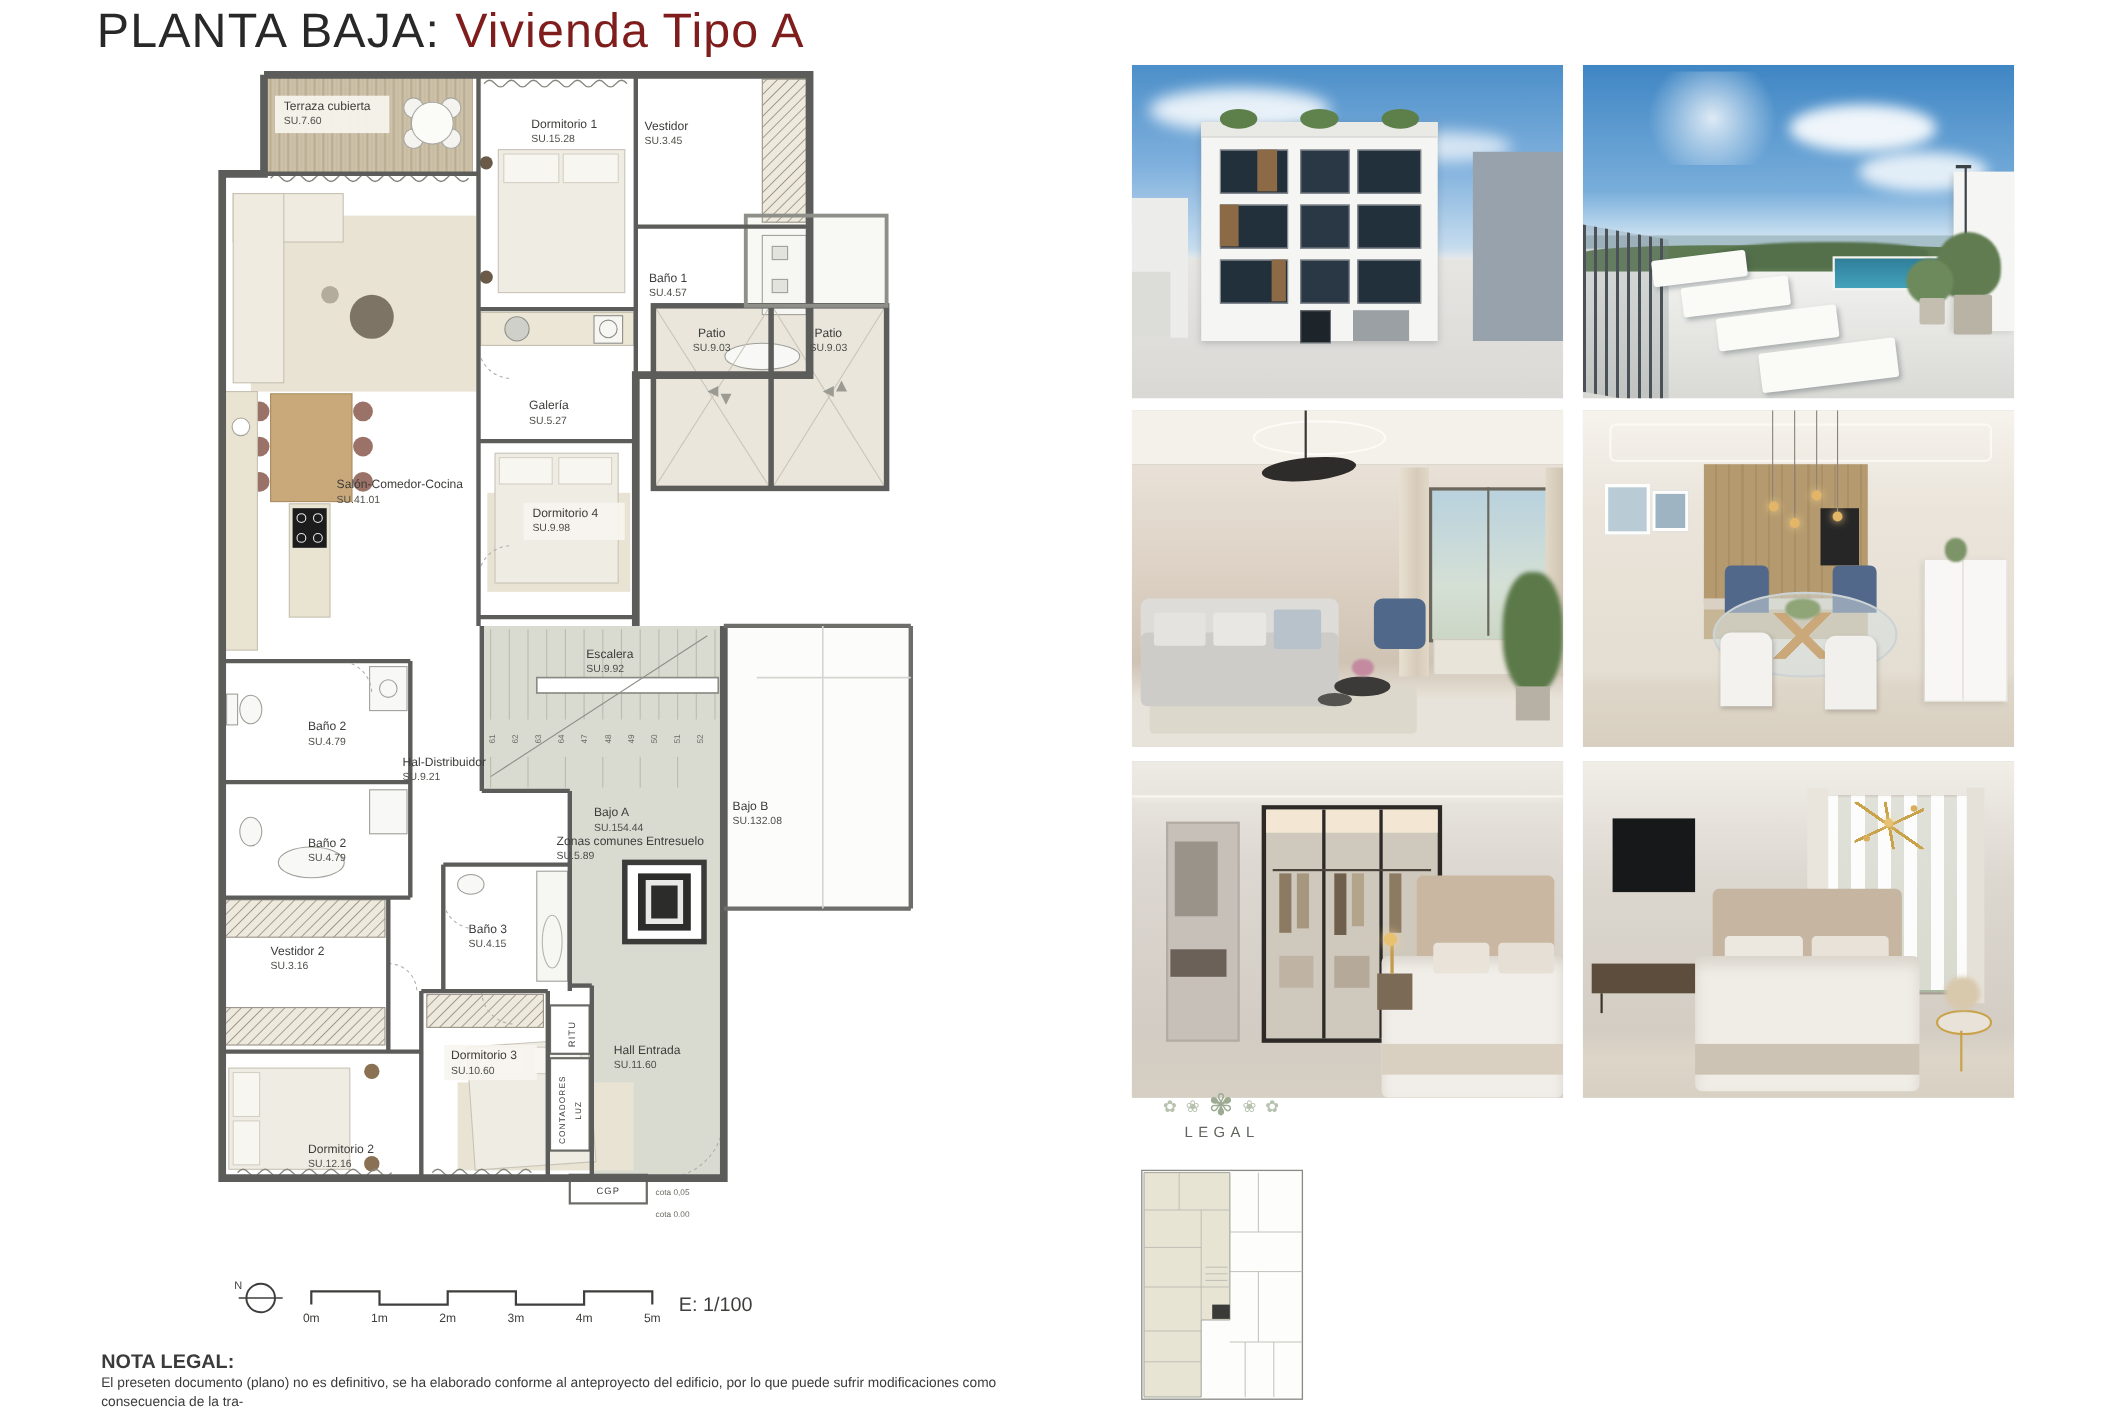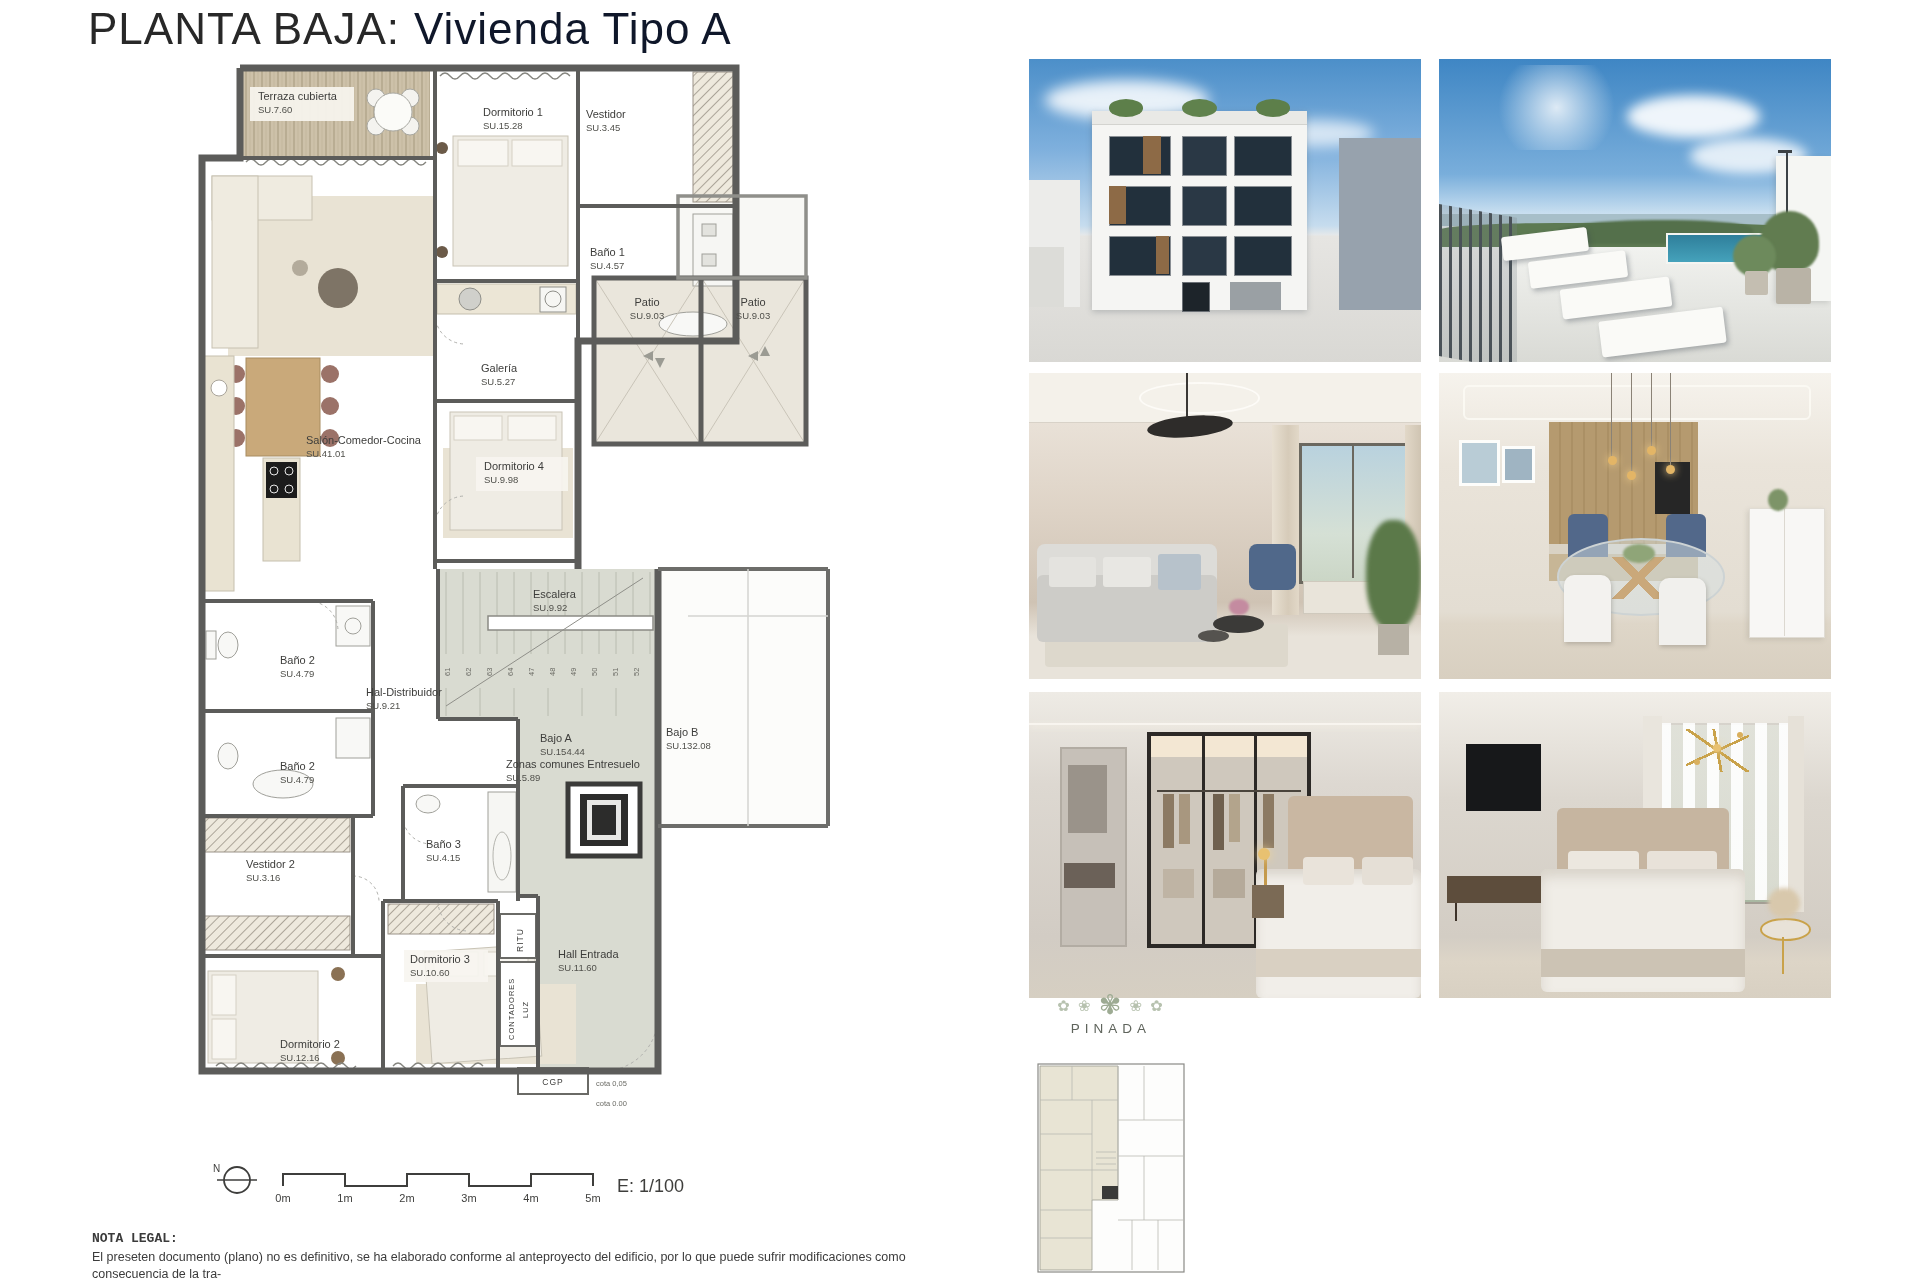--- a/index.html
+++ b/index.html
@@ -1,29 +1,29 @@
 <!DOCTYPE html>
 <html><head>
 <meta charset="utf-8">
 <style>
   html,body{margin:0;padding:0;background:#ffffff;}
   .page{position:relative;width:1920px;height:1280px;background:#ffffff;overflow:hidden;
         font-family:"Liberation Sans",sans-serif;color:#3a3a3a;}
   .title{position:absolute;left:88px;top:4px;font-size:44px;letter-spacing:1px;color:#282828;white-space:nowrap;}
-  .title .sub{color:#0f172a;margin-left:14px;}
+  .title .sub{color:#7f1d1d;margin-left:14px;}
   .photo{position:absolute;overflow:hidden;background:#d8d8d4;}
   .photo div{position:absolute;}
   .lounger{background:#fafaf7;border-radius:3px;box-shadow:2px 3px 5px rgba(60,70,80,.35);transform:rotate(-7deg);}
   .plan-label text{font-family:"Liberation Sans",sans-serif;}
   .rname{font-size:11px;fill:#3d3d3b;}
   .rarea{font-size:9.5px;fill:#50504b;}
   .tiny{font-size:7.5px;fill:#6b6b65;}
   .vtext{font-size:8.5px;fill:#3d3d3b;letter-spacing:1px;}
   .legal{position:absolute;left:92px;top:1230px;width:880px;font-size:12.5px;line-height:17px;color:#3b3b3b;}
-  .legal .lh{font-weight:bold;font-size:13px;margin-bottom:2px;font-family:Liberation Mono, monospace;}
+  .legal .lh{font-weight:bold;font-size:18px;margin-bottom:2px;}
   .brand{position:absolute;left:1022px;top:990px;width:178px;text-align:center;}
   .orn{color:#b7c2af;font-size:15px;letter-spacing:2px;line-height:30px;}
   .orn .mid{font-size:27px;color:#9dab93;vertical-align:-3px;}
   .brandname{font-size:13.5px;letter-spacing:5px;color:#5f645c;margin-top:0px;}
   .summary{position:absolute;left:1210px;top:1072px;width:420px;}
   .summary .l1,.summary .l2{font-size:29px;font-weight:bold;color:#3a3a3a;line-height:34px;}
   .summary sup{font-size:16px;}
   .summary .fn{margin-top:16px;font-size:13px;color:#4c4c4c;line-height:18px;}
 </style>
 </head>
@@ -536,21 +536,21 @@
     <div style="left:87.5%;top:80%;width:2px;height:12%;background:#c9a24a;"></div>
     <div style="left:84%;top:64%;width:8%;height:10%;background:#d8c8ac;border-radius:50%;filter:blur(2px);"></div>
   </div>
 
   <div class="brand">
     <div class="orn">
       <span>✿ ❀</span>
       <span class="mid">✾</span>
       <span>❀ ✿</span>
     </div>
-    <div class="brandname">PINADA</div>
+    <div class="brandname">LEGAL</div>
   </div>
 
   <svg style="position:absolute;left:1032px;top:1060px;" width="158" height="216" viewBox="0 0 158 216">
     <rect x="6" y="4" width="146" height="208" fill="#fdfdfc" stroke="#8a8a86" stroke-width="1.2"></rect>
     <polygon points="8,6 86,6 86,140 60,140 60,210 8,210" fill="#e8e4d4" stroke="#9a9a90" stroke-width="0.8"></polygon>
     <g stroke="#b9b9b2" stroke-width="0.8">
       <line x1="8" y1="40" x2="86" y2="40"></line>
         <line x1="8" y1="74" x2="60" y2="74"></line>
         <line x1="8" y1="110" x2="86" y2="110"></line>
       <line x1="8" y1="150" x2="60" y2="150"></line>

